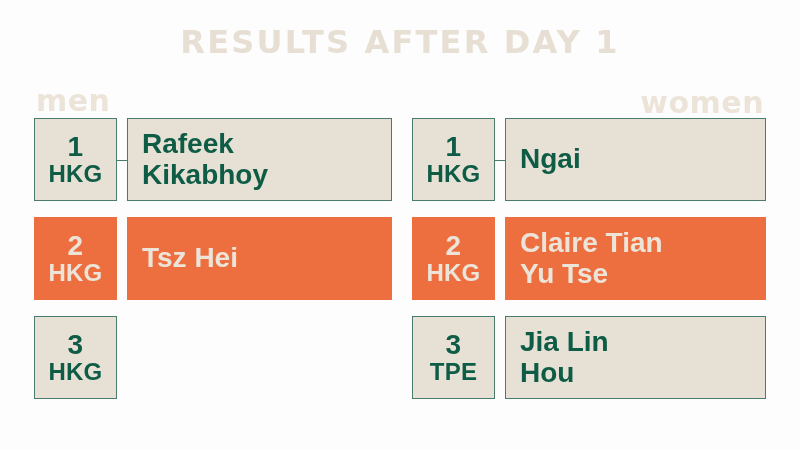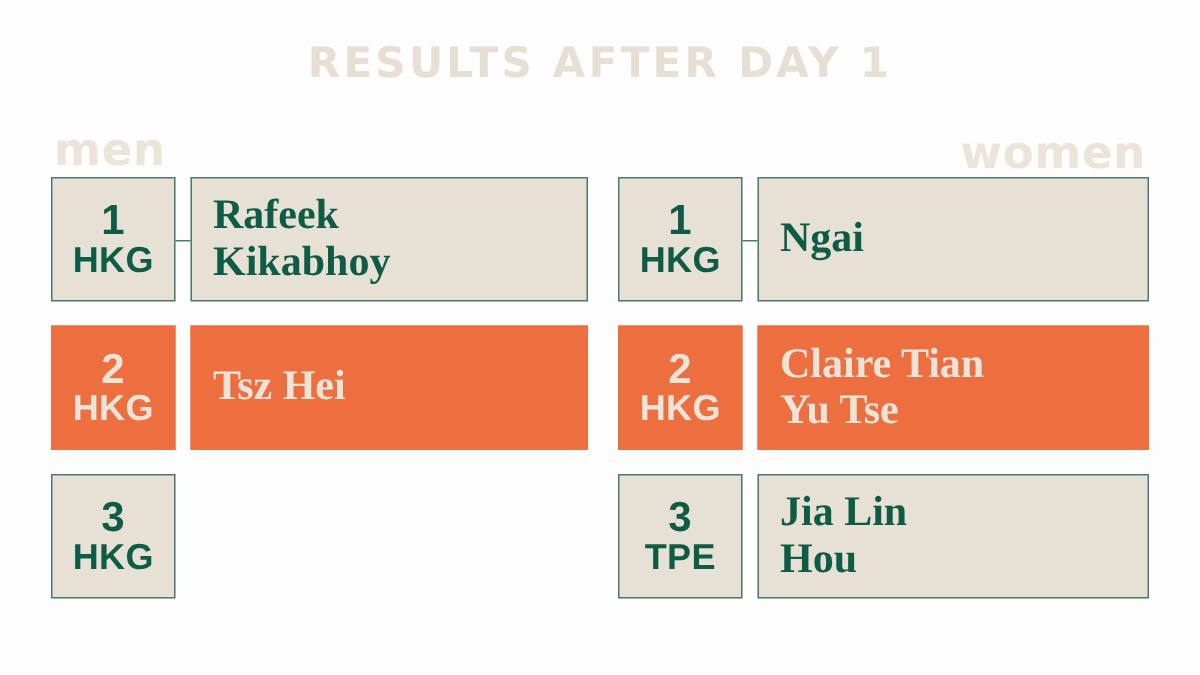--- a/index.html
+++ b/index.html
@@ -23,21 +23,21 @@
   }
 
   
   .title {
     position: absolute;
     left: 0;
     top: 22px;
     width: 800px;
     text-align: center;
     color: #e7dfd3;
-    font-size: 28px;
+    font-size: 32px;
     font-weight: 700;
     letter-spacing: 2.2px;
     text-transform: uppercase;
     font-family: "DejaVu Sans", sans-serif;
     line-height: 40px;
     white-space: nowrap;
   }
 
   .cat-label {
     position: absolute;
@@ -112,21 +112,20 @@
     border: 1.5px solid #4b7b6d;
     display: flex;
     flex-direction: column;
     justify-content: center;
     padding-left: 14px;
     color: #0f5c46;
     font-weight: 700;
     font-size: 28px;
     line-height: 1.08;
     overflow: hidden;
-    font-family: Liberation Serif, serif;
   }
   .name-line { white-space: nowrap; }
 
   
   .row.highlight .rank-box,
   .row.highlight .name-box {
     background: #ed6f3f;
     border-color: #ed6f3f;
     color: #ece4d9;
   }

